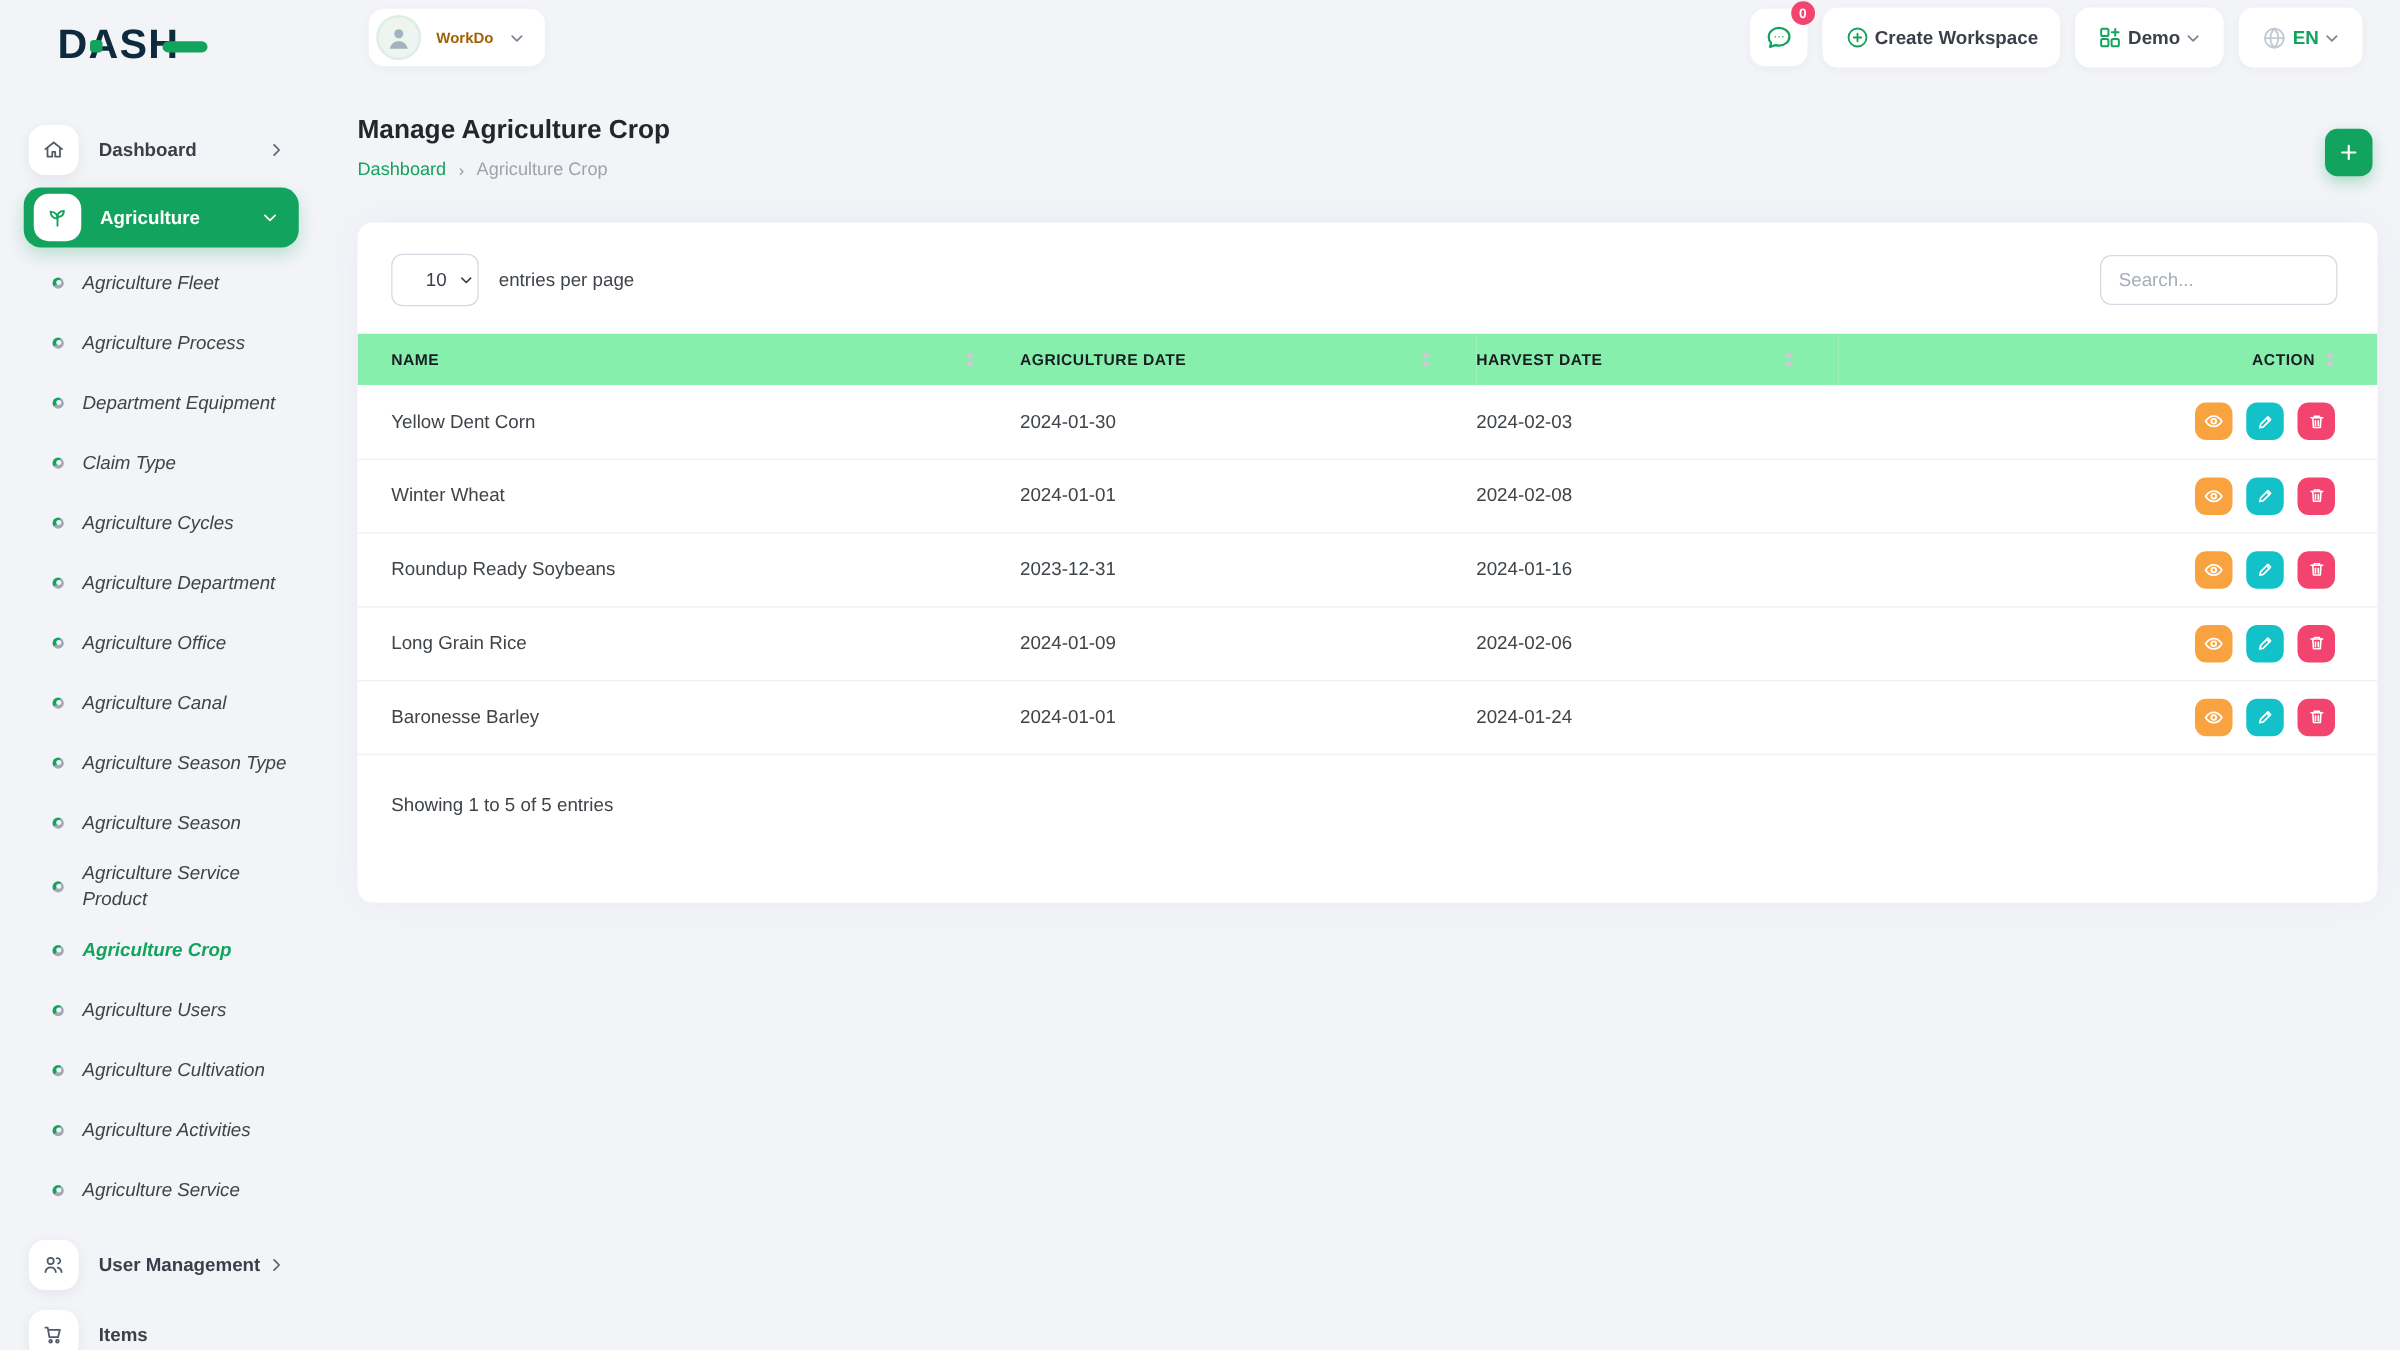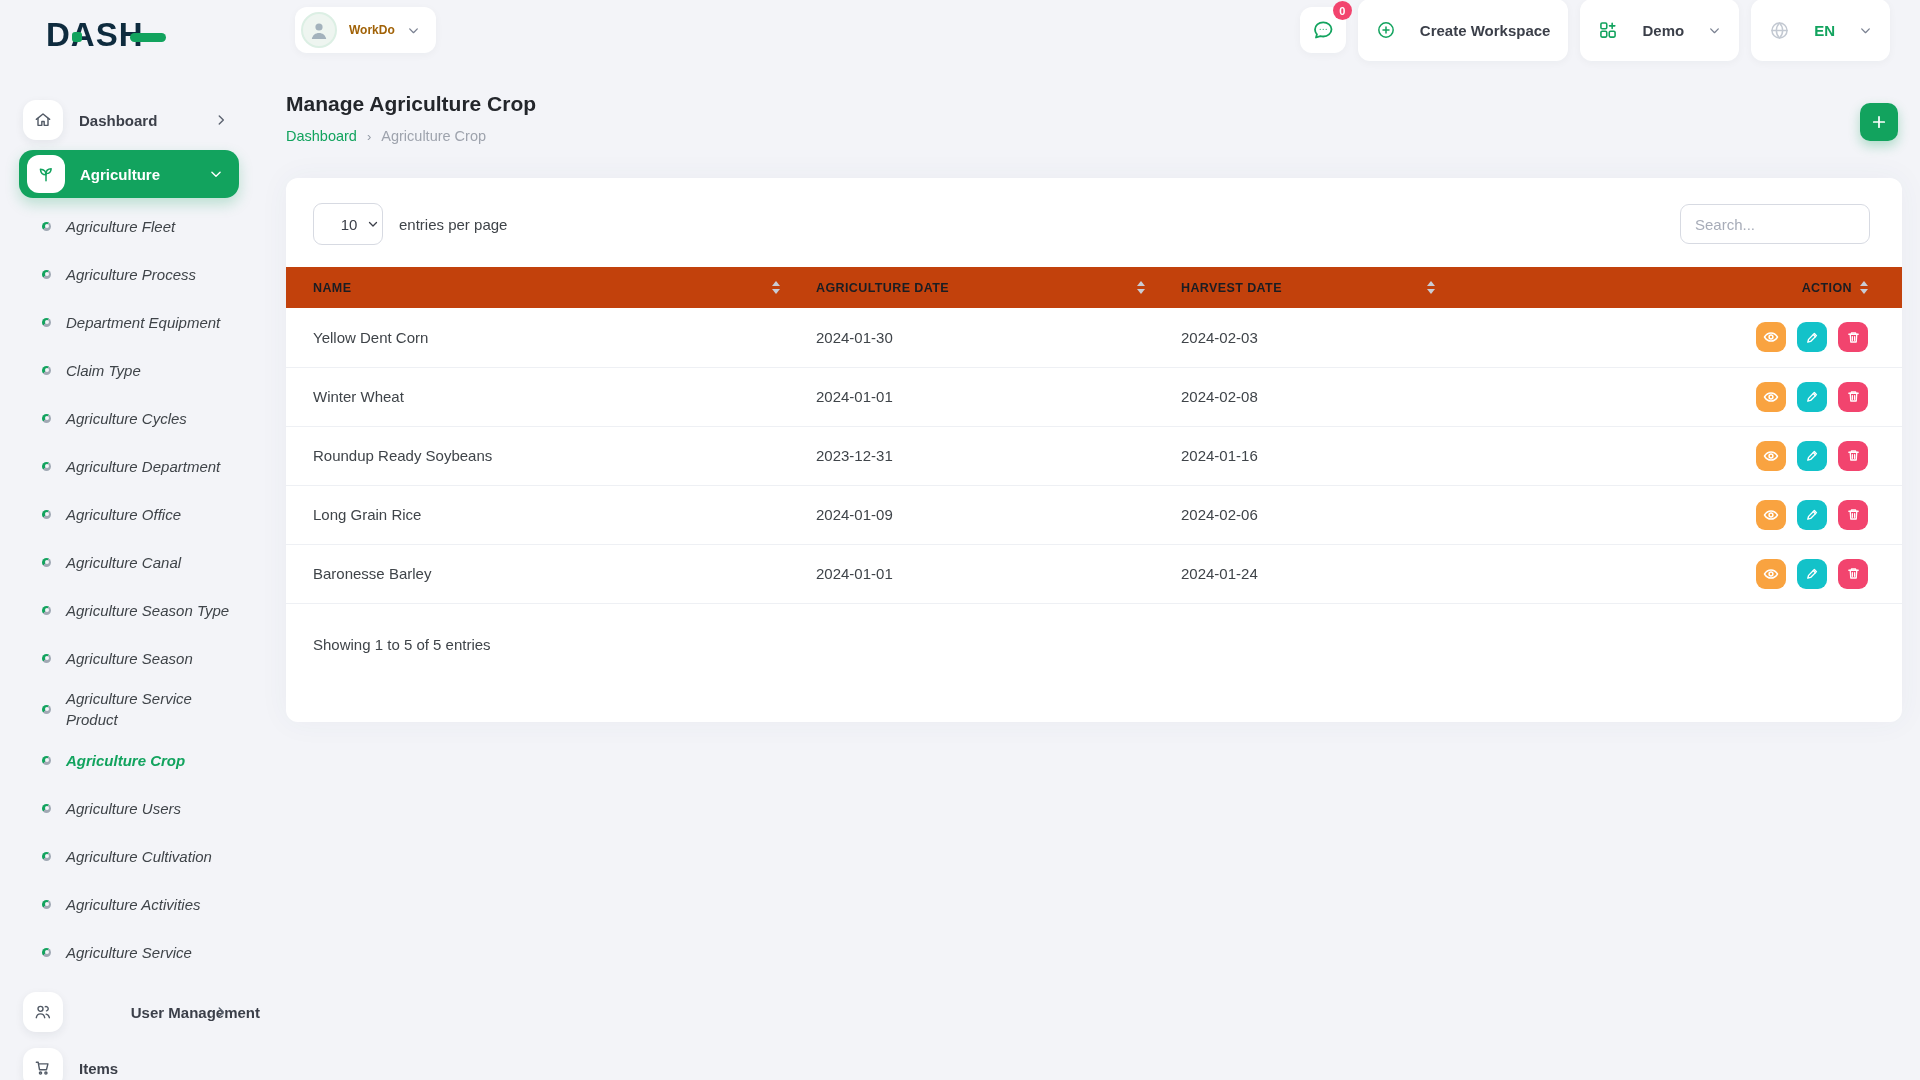--- a/index.html
+++ b/index.html
@@ -34,35 +34,35 @@
   .nav-row.active-pill .nav-chevron { right:16px; }
 
   .children { list-style:none; margin-top:4px; padding-left:42px; }
   .child { min-height:48px; display:flex; align-items:center; cursor:pointer; font-size:15px; color:#3f4449; }
   .bullet { width:9px; height:9px; border-radius:50%; flex:none; margin-right:15px; position:relative;
             background:conic-gradient(from 30deg,#a0a9b4 0 55%,#12a35e 55% 100%); }
   .bullet::after { content:""; position:absolute; inset:2.5px; border-radius:50%; background:#f3f4f8; }
   .child-label { max-width:178px; line-height:21px; padding:6px 0;font-style:italic; }
   .child.active { color:#12a35e; font-weight:700; }
 
-  .bottom-gap-1 { margin-top:12px;justify-content:space-between; }
+  .bottom-gap-1 { margin-top:12px; }
   .bottom-gap-2 { margin-top:8px; }
 
   
   .topbar { position:absolute; left:260px; top:7px; right:30px; height:46px; display:flex; align-items:center; justify-content:space-between; }
   .workspace-pill { margin-left:35px; background:#fff; border-radius:12px; height:46px; display:flex; align-items:center;
                     padding:0 16px 0 6px; gap:12px; cursor:pointer; box-shadow:0 2px 8px rgba(25,39,52,.04); }
   .avatar { width:36px; height:36px; border-radius:50%; background:#eef5f0; border:2px solid #dcefe4; display:flex; align-items:center; justify-content:center; overflow:hidden;}
   .workspace-label { font-size:12px; font-weight:700; color:#a16207; }
   .topbar-right { display:flex; align-items:center; gap:12px; }
   .icon-btn { width:46px; height:46px; background:#fff; border-radius:12px; position:relative; display:flex; align-items:center; justify-content:center;
               cursor:pointer; box-shadow:0 2px 8px rgba(25,39,52,.04); }
   .badge { position:absolute; top:-6px; right:-6px; min-width:19px; height:19px; padding:0 5px; border-radius:10px; background:#f2446e;
            color:#fff; font-size:11px; font-weight:700; display:flex; align-items:center; justify-content:center; }
-  .pill-btn { height:62px; background:#fff; border-radius:12px; display:flex; align-items:center; gap:24px; padding:0 18px;
+  .pill-btn { height:48px; background:#fff; border-radius:12px; display:flex; align-items:center; gap:4px; padding:0 18px;
               font-size:15px; font-weight:600; color:#3b3f49; cursor:pointer; box-shadow:0 2px 8px rgba(25,39,52,.04); }
   .lang-code { color:#12a35e; font-weight:700; }
 
   
   .page-title { position:absolute; left:286px; top:92px; font-size:21px; font-weight:700; color:#23262b; }
   .breadcrumb { position:absolute; left:286px; top:128px; font-size:14.5px; display:flex; align-items:center; gap:10px; }
   .breadcrumb .bc-link { color:#12a35e; cursor:pointer; }
   .breadcrumb .bc-sep { color:#9299a5; font-size:13px; }
   .breadcrumb .bc-current { color:#9ea3ad; }
   .add-btn { position:absolute; right:22px; top:103px; width:38px; height:38px; border-radius:10px; background:#12a35e; border:none;
@@ -73,21 +73,21 @@
           box-shadow:0 0 30px rgba(56,71,109,.05); overflow:hidden; }
   .controls { display:flex; justify-content:space-between; align-items:center; padding:25px 32px 0 27px; }
   .entries { display:flex; align-items:center; gap:16px; }
   .select-box { width:70px; height:42px; border:1px solid #d7dae2; border-radius:9px; background:#fff; display:flex; align-items:center;
                 justify-content:center; gap:10px; font-size:15px; color:#3b3f49; cursor:pointer;padding-left:24px; }
   .entries-label { font-size:15px; color:#3f4449; }
   .search-input { width:190px; height:40px; border:1px solid #d7dae2; border-radius:9px; padding:0 14px; font-size:15px; color:#3f4449; outline:none; background:#fff;}
   .search-input::placeholder { color:#a7acb8; }
 
   table { width:100%; border-collapse:collapse; table-layout:fixed; margin-top:22px; }
-  thead th { background:#c2410c; height:41px; font-size:12.5px; font-weight:700; color:#1a1d23; text-align:right; letter-spacing:.4px; cursor:pointer; }
+  thead th { background:#86efac; height:41px; font-size:12.5px; font-weight:700; color:#1a1d23; text-align:right; letter-spacing:.4px; cursor:pointer; }
   .th-inner { display:flex; align-items:center; justify-content:space-between; padding-right:36px; }
   th.first .th-inner { padding-left:27px; }
   .th-inner.end { justify-content:flex-end; gap:8px; padding-right:34px; }
   .sort { display:flex; flex-direction:column; gap:3px; }
   .sort .up { width:0; height:0; border-left:4px solid transparent; border-right:4px solid transparent; border-bottom:5px solid #c9ccd5; }
   .sort .down { width:0; height:0; border-left:4px solid transparent; border-right:4px solid transparent; border-top:5px solid #c9ccd5; }
 
   tbody td { height:59px; font-size:15px; color:#3f4449; border-bottom:1px solid #eef0f4; }
   tbody td.first { padding-left:27px; }
   .actions { display:flex; justify-content:flex-end; align-items:center; gap:11px; padding-right:34px; }

